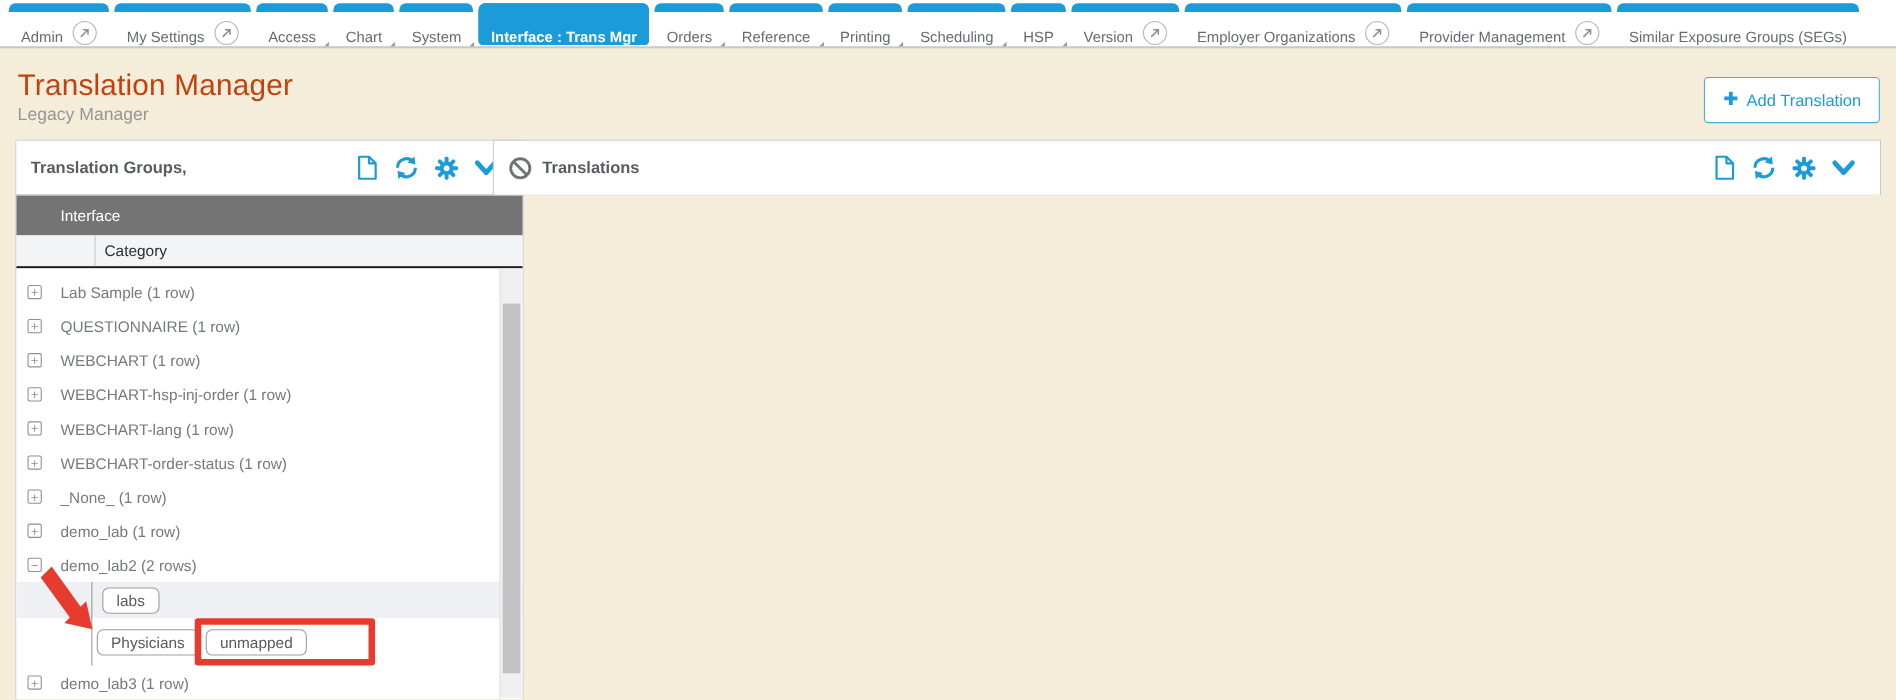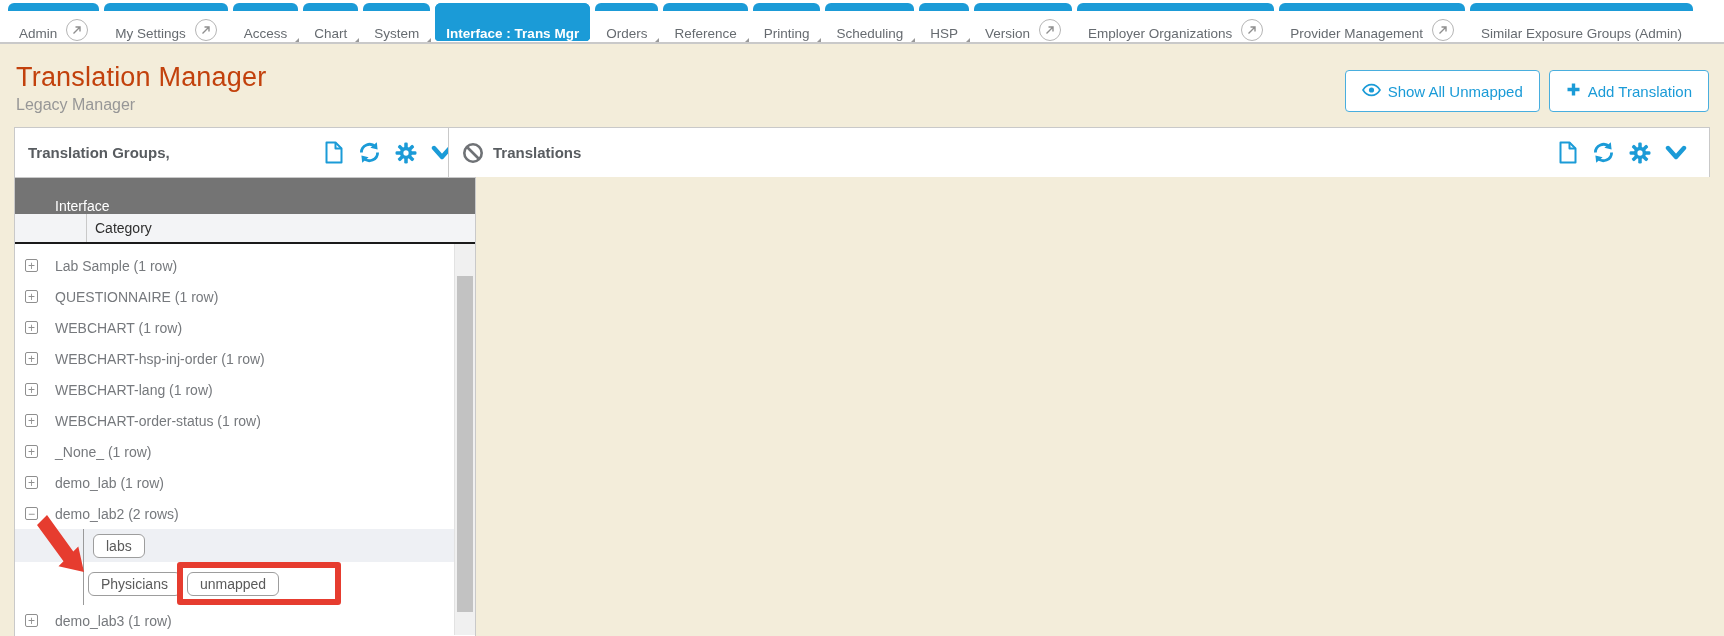--- a/index.html
+++ b/index.html
@@ -38,21 +38,21 @@
   .left-panel  { left:14px;  top:127px; width:462px; height:510px; }
   .right-panel { left:448px; top:127px; width:1262px; height:50px; }
   .panel-head { height:49px; display:flex; align-items:center; padding:0 16px 0 13px; background:#fff; }
   .panel-title { font-size:15px; font-weight:bold; color:#585c60; }
   .panel-icons { margin-left:auto; display:flex; align-items:center; gap:14px; padding-right:6px; }
   .panel-icons .picon { cursor:pointer; display:inline-flex; }
   .ban-icon { margin-right:9px; display:inline-flex; }
 
   
   .grid-head { height:37px; background:#747474; color:#fff; font-size:14px;
-               display:flex; align-items:flex-end; padding-left:40px; border-top:1px solid #c9c9c9; }
+               display:flex; align-items:center; padding-left:40px; border-top:1px solid #c9c9c9; }
   .cat-row { position:relative; height:30px; background:#f3f4f6; border-bottom:2px solid #1a1a1a;
              display:flex; align-items:center; }
   .cat-row .cat-label { font-size:14px; color:#2e2e2e; padding-left:80px; }
   .cat-divider { position:absolute; left:71px; top:0; bottom:0; width:1px; background:#c9c9c9; }
 
   .panel-body { position:relative; height:391px; background:#fff; overflow:hidden; }
   .rows { padding-top:6px; }
   .trow { height:31px; display:flex; align-items:center; padding-left:10px; cursor:pointer; }
   .expander { width:13px; height:13px; border:1px solid #8f8f8f; border-radius:2px; flex:0 0 auto;
               display:flex; align-items:center; justify-content:center;
@@ -183,40 +183,31 @@
         <span class="ext-icon">
           <svg width="12" height="12" viewBox="0 0 12 12">
             <path d="M2.5 9.5 9 3M4.5 3H9v4.5" fill="none" stroke="#8f8f8f" stroke-width="1.4"></path>
           </svg>
         </span>
       </div>
     </div>
     <div class="tab wide">
       <div class="tab-strip"></div>
       <div class="tab-body">
-        <span class="tab-label">Similar Exposure Groups (Admin)</span>
+        <span class="tab-label">Similar Exposure Groups (SEGs)</span>
       </div>
     </div>
   </div>
 
 <div class="page-header">
   <div class="page-title">Translation Manager</div>
   <div class="page-subtitle">Legacy Manager</div>
 </div>
 
 <div class="toolbar">
-  <button class="btn">
-    <span>
-      <svg width="19" height="14" viewBox="0 0 19 14">
-          <path d="M1 7s3.2-5.4 8.5-5.4S18 7 18 7s-3.2 5.4-8.5 5.4S1 7 1 7z" fill="none" stroke="#1b9bd7" stroke-width="1.6"></path>
-          <circle cx="9.5" cy="7" r="2.6" fill="#1b9bd7"></circle>
-        </svg>
-    </span>
-    <span>Show All Unmapped</span>
-  </button>
   <button class="btn">
     <span>
       <svg width="15" height="15" viewBox="0 0 15 15">
           <path d="M7.5 1.5v12M1.5 7.5h12" stroke="#1b9bd7" stroke-width="3.4"></path>
         </svg>
     </span>
     <span>Add Translation</span>
   </button>
 </div>
 

